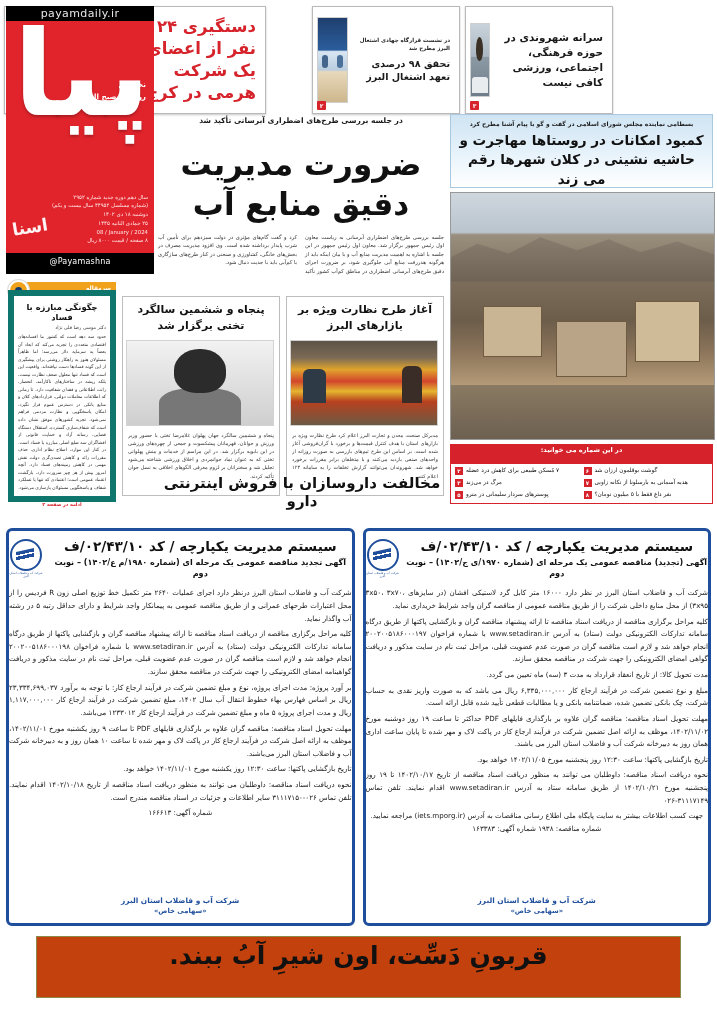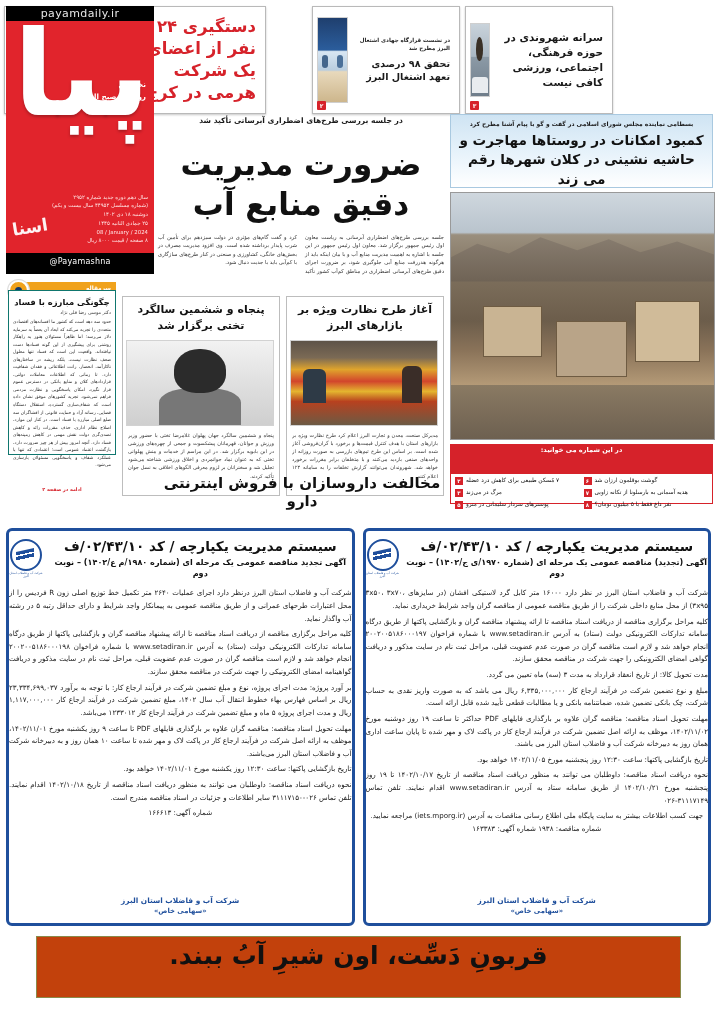--- a/index.html
+++ b/index.html
@@ -112,21 +112,21 @@
   .img-village .ridge{position:absolute;left:0;right:0;top:14%;height:22%;
     background:linear-gradient(180deg,#8d8275 0%,#6f6355 100%);
     clip-path:polygon(0 55%,10% 30%,22% 48%,34% 18%,48% 42%,60% 22%,72% 46%,86% 26%,100% 50%,100% 100%,0 100%);}
   .img-village .h1x{position:absolute;left:12%;top:46%;width:22%;height:20%;background:#c9b493;border:1px solid #6e5b42;}
   .img-village .h2x{position:absolute;left:40%;top:52%;width:26%;height:22%;background:#b9a488;border:1px solid #6e5b42;}
   .img-village .h3x{position:absolute;left:70%;top:44%;width:24%;height:24%;background:#d0bb99;border:1px solid #6e5b42;}
   .img-village .road{position:absolute;left:0;right:0;bottom:0;height:22%;background:linear-gradient(180deg,#8a7a63 0%,#6d6050 100%);}
 
   
   .indexbox{position:absolute;left:450px;top:444px;width:263px;height:60px;border:1px solid #d6222a;background:#fff;box-sizing:border-box;}
-  .indexbox .ihead{background:#d6222a;color:#fff;font-size:6.6px;height:29px;line-height:11px;text-align:center;font-weight:bold;}
+  .indexbox .ihead{background:#d6222a;color:#fff;font-size:6.6px;height:19px;line-height:11px;text-align:center;font-weight:bold;}
   .indexbox .icols{display:flex;flex-direction:row-reverse;padding:3px 4px 0;gap:4px;}
   .indexbox .icol{flex:1;display:flex;flex-direction:column;gap:4px;}
   .indexbox .irow{display:flex;flex-direction:row-reverse;align-items:center;gap:3px;}
   .indexbox .inum{background:#d6222a;color:#fff;font-size:5.4px;width:8px;height:8px;line-height:8px;text-align:center;flex:0 0 auto;font-weight:bold;}
   .indexbox .itxt{font-size:5.8px;line-height:1.3;color:#111;text-align:right;}
 
   
   .cards{position:absolute;left:122px;top:296px;width:322px;height:200px;display:flex;flex-direction:row-reverse;gap:6px;}
   .card{flex:1;border:1px solid #bdbdbd;background:#fff;padding:5px;box-sizing:border-box;display:flex;flex-direction:column;}
   .card h3{margin:0 0 6px;font-size:11px;line-height:1.45;text-align:center;font-weight:bold;color:#111;letter-spacing:-.2px;}
@@ -137,21 +137,21 @@
   .img-takhti:before{content:"";position:absolute;left:22%;top:56%;width:56%;height:44%;background:#777;border-radius:40% 40% 0 0;}
   .img-bazaar{
     width:100%;height:100%;
     background:linear-gradient(180deg,#5d5348 0%,#7b6a55 20%,#e0a42c 34%,#d2452c 48%,#e4b52f 60%,#b8411f 72%,#6c5a44 100%);
     position:relative;
   }
   .img-bazaar:after{content:"";position:absolute;left:8%;top:34%;width:16%;height:40%;background:#2e3a46;border-radius:6px 6px 0 0;}
   .img-bazaar:before{content:"";position:absolute;right:10%;top:30%;width:14%;height:44%;background:#3a2d28;border-radius:6px 6px 0 0;}
 
   
-  .editorial{position:absolute;left:8px;top:290px;width:108px;height:165px;border:1px solid #0f766e;background:#fff;box-sizing:border-box;padding:4px;}
+  .editorial{position:absolute;left:8px;top:290px;width:108px;height:212px;border:6px solid #0f766e;background:#fff;box-sizing:border-box;padding:4px;}
   .ed-barwrap{position:absolute;left:8px;top:282px;width:108px;height:13px;}
   .ed-bar{position:absolute;left:10px;top:0;width:98px;height:13px;background:#f0a21c;}
   .ed-bar span{display:block;color:#fff;font-size:5.8px;line-height:13px;text-align:right;padding-right:5px;font-weight:bold;}
   .ed-dot{position:absolute;left:0;top:-2px;width:17px;height:17px;border-radius:50%;background:#f0a21c;border:2px solid #fff;box-shadow:0 0 0 1px #ddd;}
   .ed-dot:after{content:"";position:absolute;left:5px;top:5px;width:7px;height:7px;border-radius:50%;background:#123a6b;}
   .editorial h4{margin:2px 0 3px;font-size:8.4px;text-align:center;font-weight:bold;color:#111;}
   .editorial .byline{font-size:4.8px;text-align:right;color:#444;margin-bottom:3px;}
   .editorial .etext{font-size:4.5px;line-height:1.68;text-align:justify;color:#2b2b2b;height:166px;overflow:hidden;}
   .editorial .cont{margin-top:3px;font-size:4.8px;color:#d6222a;text-align:center;font-weight:bold;}
 

